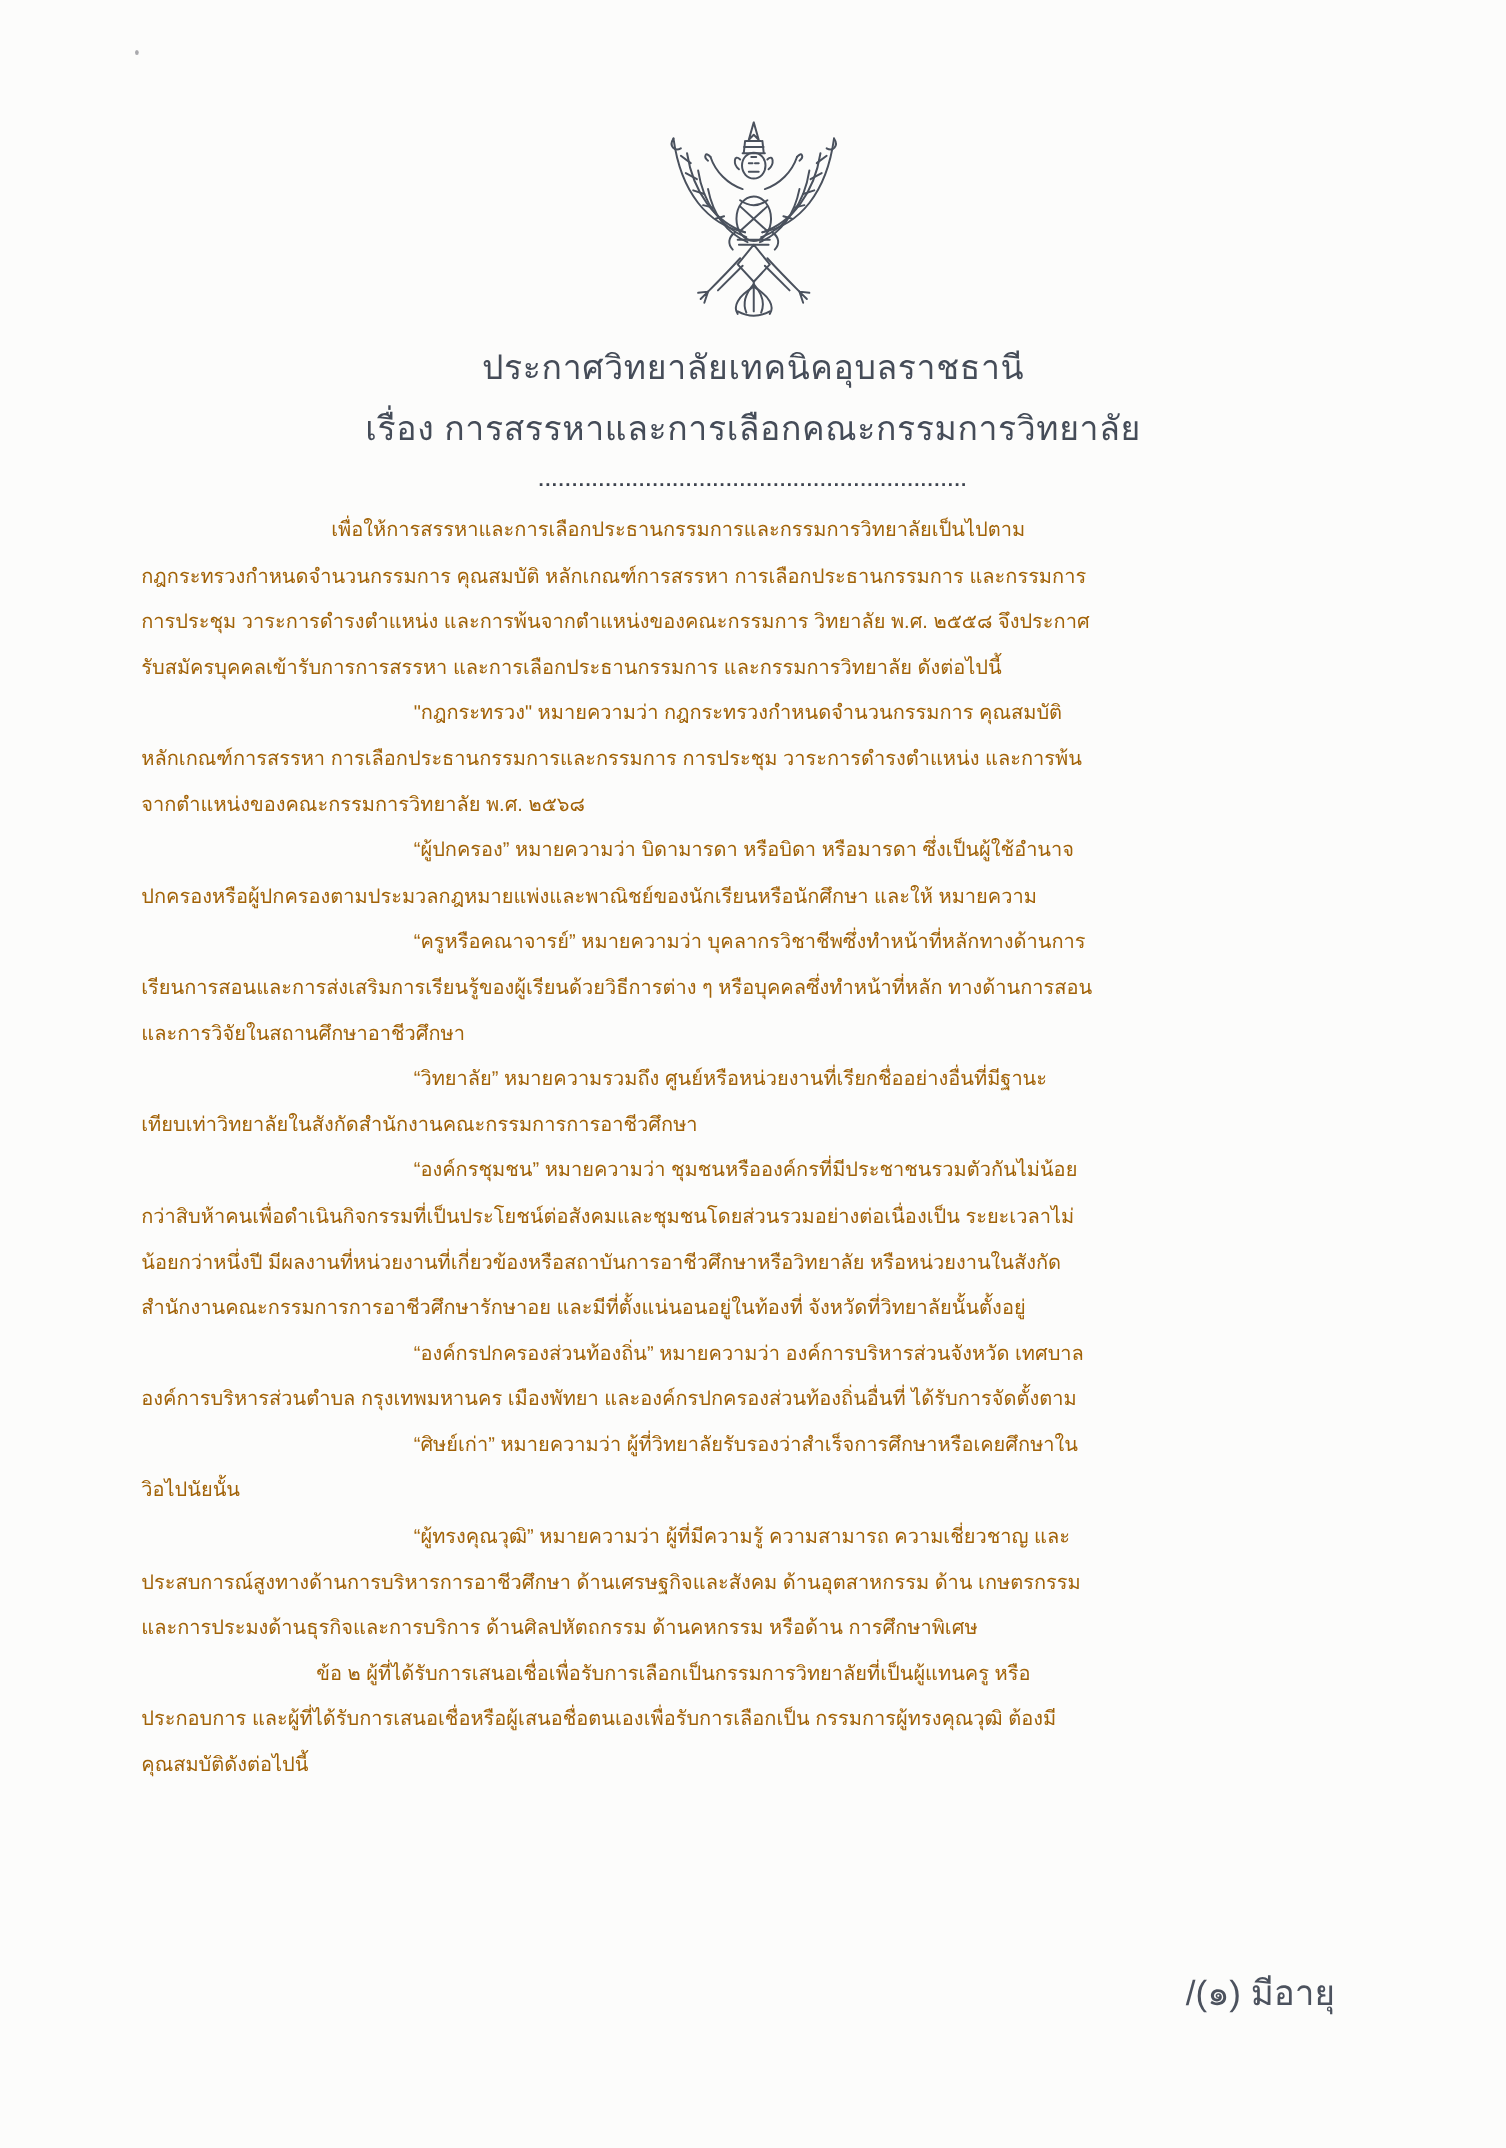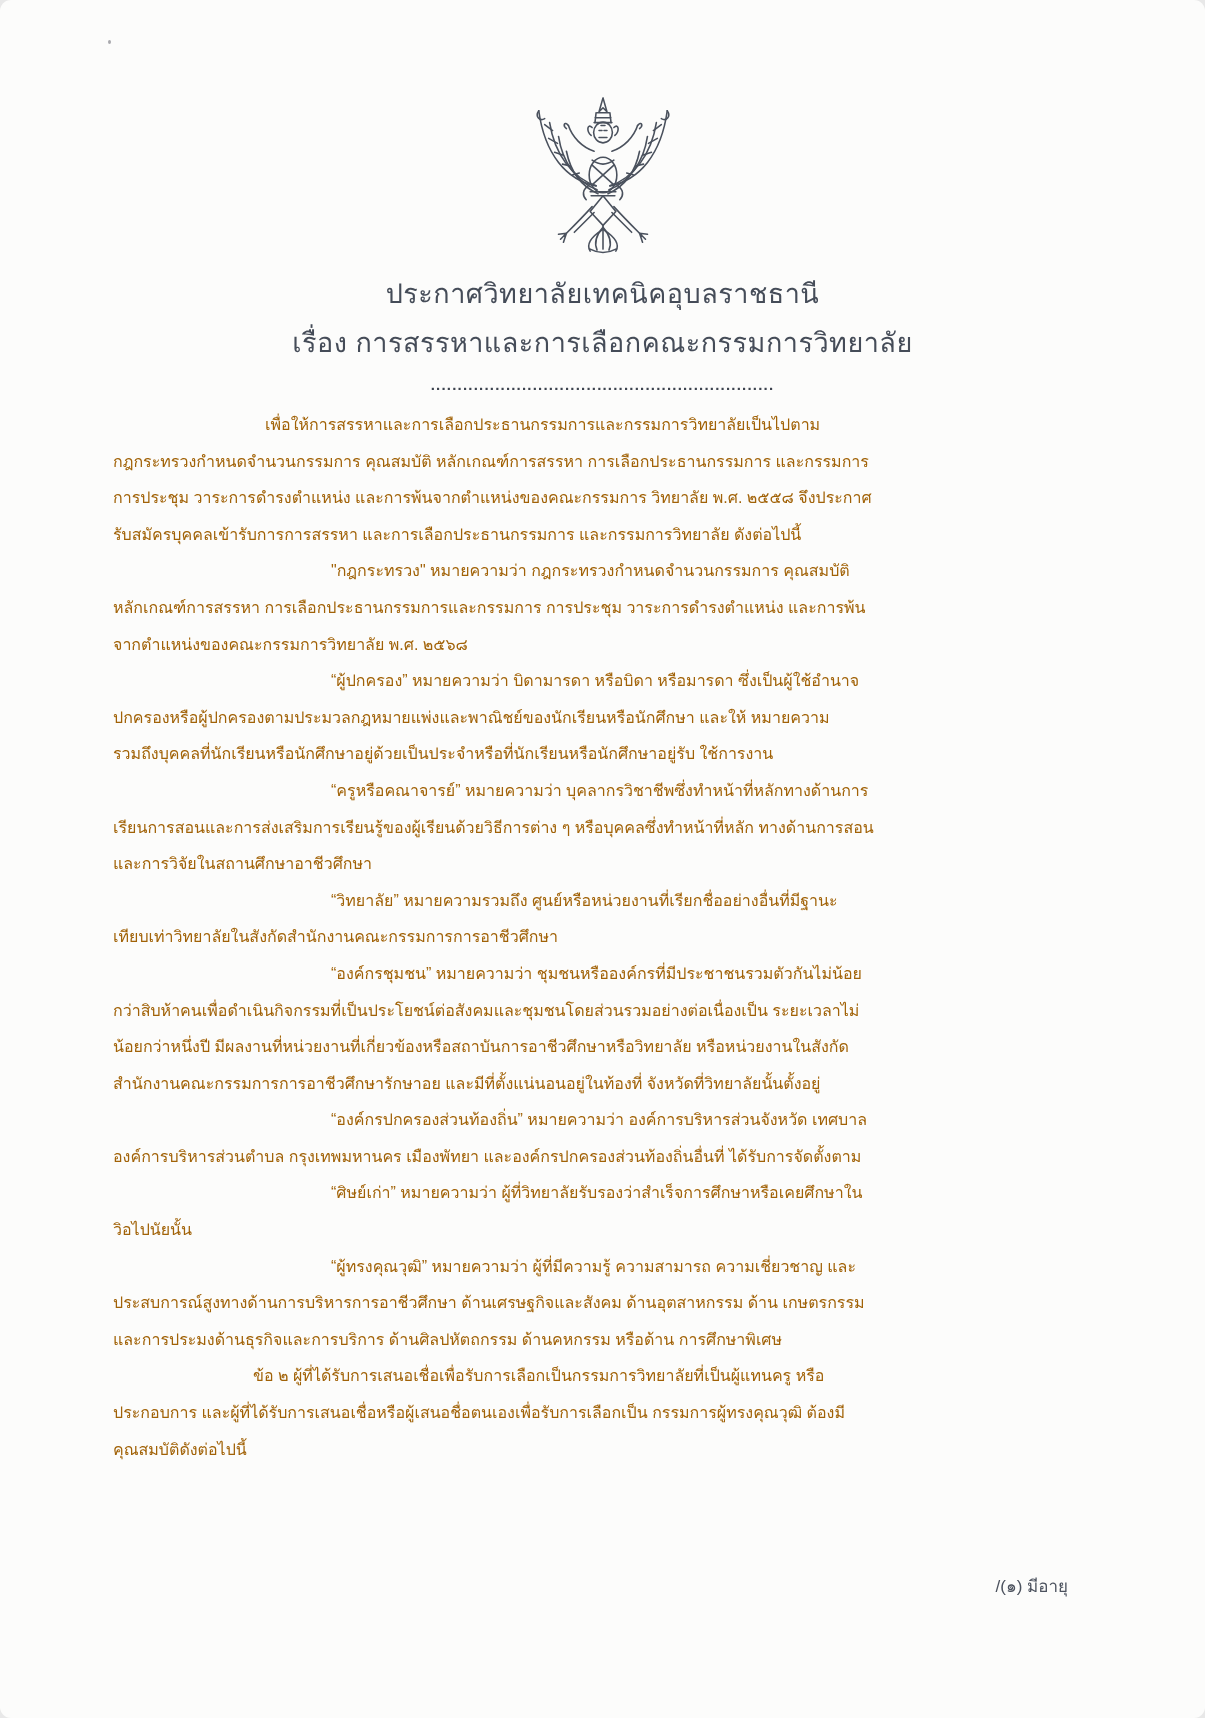--- a/index.html
+++ b/index.html
@@ -6,21 +6,20 @@
   html, body { background: #e8e8e8; }
   .page {
     position: relative;
     width: 1205px;
     height: 1718px;
     margin: 0 auto;
     background: #fcfcfb;
     overflow: hidden;
     font-family: "Liberation Sans", sans-serif;
     color: #49505c;
-    border-radius: 11px;
   }
   .speck {
     position: absolute;
     left: 108px; top: 40px;
     width: 3px; height: 4px;
     background: #a9a9ad;
     border-radius: 50%;
   }
   .emblem {
     position: absolute;
@@ -61,21 +60,21 @@
     color: #a16207;
   }
   .doc-body .line { white-space: nowrap; }
   .doc-body .i1 { padding-left: 140px; }  
   .doc-body .i2 { padding-left: 152px; }  
   .doc-body .i3 { padding-left: 218px; }  
   .footer-note {
     position: absolute;
     top: 1572px;
     right: 137px;
-    font-size: 17px;
+    font-size: 28px;
     color: #4c525e;
   }
 </style>
 </head>
 <body>
 
 <div class="page">
 
   <div class="speck"></div>
 
@@ -147,21 +146,20 @@
   <div class="doc-body" id="body-lines">
       <div class="line i2">เพื่อให้การสรรหาและการเลือกประธานกรรมการและกรรมการวิทยาลัยเป็นไปตาม</div>
       <div class="line">กฎกระทรวงกำหนดจำนวนกรรมการ คุณสมบัติ หลักเกณฑ์การสรรหา การเลือกประธานกรรมการ และกรรมการ</div>
       <div class="line">การประชุม วาระการดำรงตำแหน่ง และการพ้นจากตำแหน่งของคณะกรรมการ วิทยาลัย พ.ศ. ๒๕๕๘ จึงประกาศ</div>
       <div class="line">รับสมัครบุคคลเข้ารับการการสรรหา และการเลือกประธานกรรมการ และกรรมการวิทยาลัย ดังต่อไปนี้</div>
       <div class="line i3">"กฎกระทรวง" หมายความว่า กฎกระทรวงกำหนดจำนวนกรรมการ คุณสมบัติ</div>
       <div class="line">หลักเกณฑ์การสรรหา การเลือกประธานกรรมการและกรรมการ การประชุม วาระการดำรงตำแหน่ง และการพ้น</div>
       <div class="line">จากตำแหน่งของคณะกรรมการวิทยาลัย พ.ศ. ๒๕๖๘</div>
       <div class="line i3">“ผู้ปกครอง” หมายความว่า บิดามารดา หรือบิดา หรือมารดา ซึ่งเป็นผู้ใช้อำนาจ</div>
       <div class="line">ปกครองหรือผู้ปกครองตามประมวลกฎหมายแพ่งและพาณิชย์ของนักเรียนหรือนักศึกษา และให้ หมายความ</div>
-      <div class="line">รวมถึงบุคคลที่นักเรียนหรือนักศึกษาอยู่ด้วยเป็นประจำหรือที่นักเรียนหรือนักศึกษาอยู่รับ ใช้การงาน</div>
       <div class="line i3">“ครูหรือคณาจารย์” หมายความว่า บุคลากรวิชาชีพซึ่งทำหน้าที่หลักทางด้านการ</div>
       <div class="line">เรียนการสอนและการส่งเสริมการเรียนรู้ของผู้เรียนด้วยวิธีการต่าง ๆ หรือบุคคลซึ่งทำหน้าที่หลัก ทางด้านการสอน</div>
       <div class="line">และการวิจัยในสถานศึกษาอาชีวศึกษา</div>
       <div class="line i3">“วิทยาลัย” หมายความรวมถึง ศูนย์หรือหน่วยงานที่เรียกชื่ออย่างอื่นที่มีฐานะ</div>
       <div class="line">เทียบเท่าวิทยาลัยในสังกัดสำนักงานคณะกรรมการการอาชีวศึกษา</div>
       <div class="line i3">“องค์กรชุมชน” หมายความว่า ชุมชนหรือองค์กรที่มีประชาชนรวมตัวกันไม่น้อย</div>
       <div class="line">กว่าสิบห้าคนเพื่อดำเนินกิจกรรมที่เป็นประโยชน์ต่อสังคมและชุมชนโดยส่วนรวมอย่างต่อเนื่องเป็น ระยะเวลาไม่</div>
       <div class="line">น้อยกว่าหนึ่งปี มีผลงานที่หน่วยงานที่เกี่ยวข้องหรือสถาบันการอาชีวศึกษาหรือวิทยาลัย หรือหน่วยงานในสังกัด</div>
       <div class="line">สำนักงานคณะกรรมการการอาชีวศึกษารักษาอย และมีที่ตั้งแน่นอนอยู่ในท้องที่ จังหวัดที่วิทยาลัยนั้นตั้งอยู่</div>
       <div class="line i3">“องค์กรปกครองส่วนท้องถิ่น” หมายความว่า องค์การบริหารส่วนจังหวัด เทศบาล</div>

